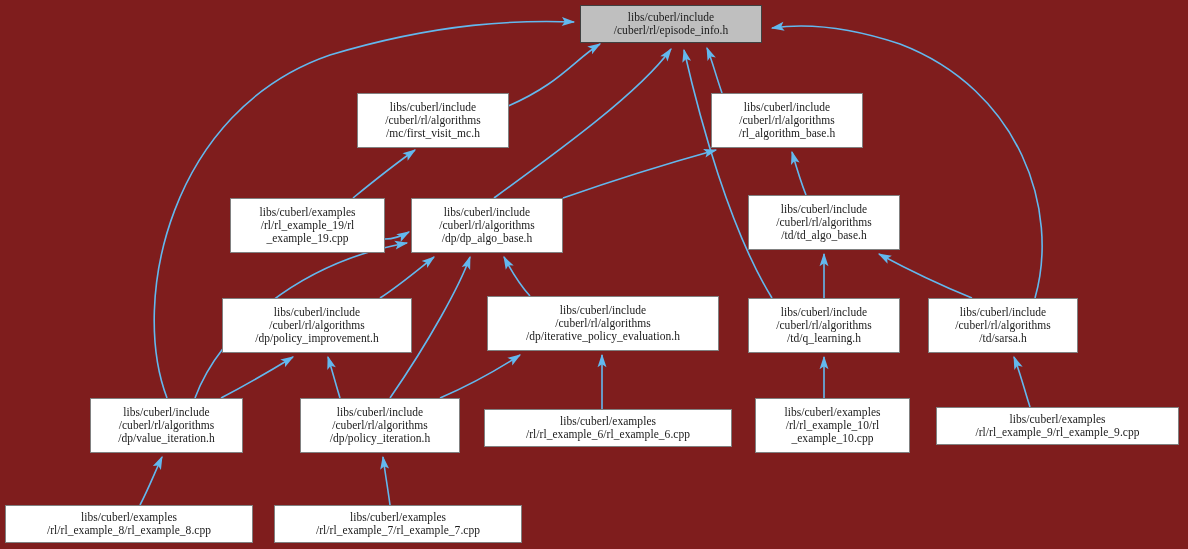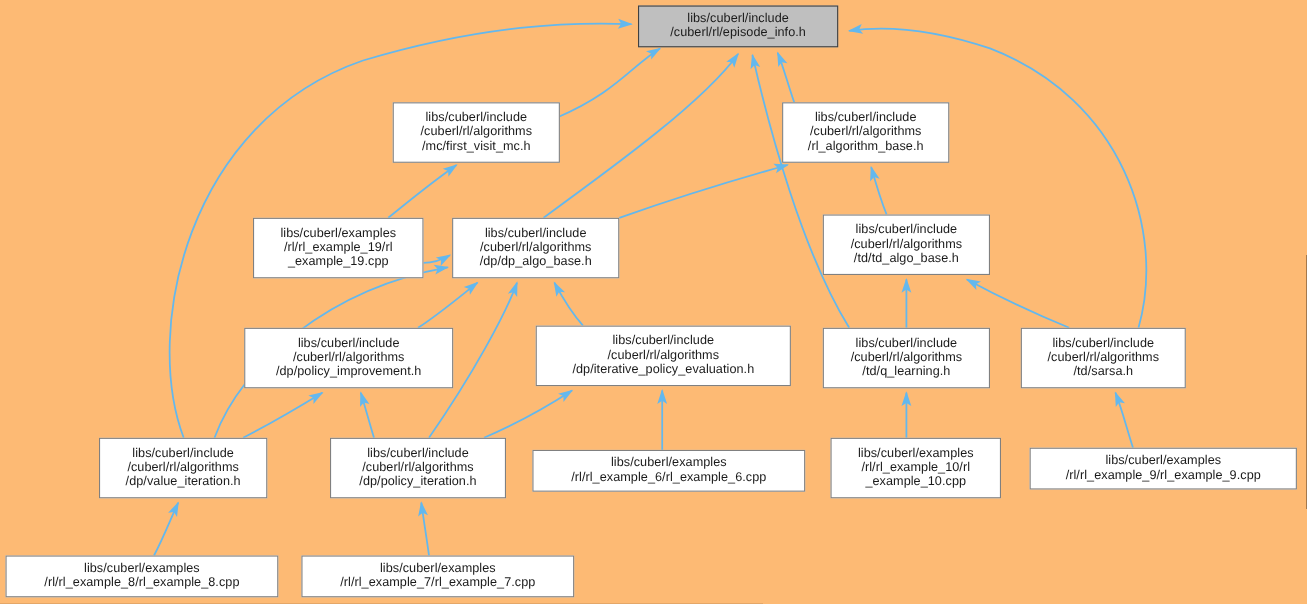--- a/index.html
+++ b/index.html
@@ -1,17 +1,17 @@
 <!DOCTYPE html>
 <html><head>
 <meta charset="utf-8">
 <style>
   html,body{margin:0;padding:0;background:#000;}
-  #canvas{position:relative;width:1188px;height:549px;background:#fdba74;overflow:hidden;
-          font-family:Liberation Sans, sans-serif;}
+  #canvas{position:relative;width:1188px;height:549px;background:#7f1d1d;overflow:hidden;
+          font-family:Liberation Serif, serif;}
   #edges{position:absolute;left:0;top:0;width:1188px;height:549px;}
   .node{position:absolute;box-sizing:border-box;background:#ffffff;border:1px solid #808080;
         color:#1a1a1a;font-size:11.5px;line-height:13.2px;text-align:center;
         display:flex;align-items:center;justify-content:center;white-space:pre-line;
         letter-spacing:0.05px;}
   .node.root{background:#bfbfbf;border:1px solid #404040;}
   .node span{display:block;width:100%;padding:0 4px;}
 </style>
 </head>
 <body>

